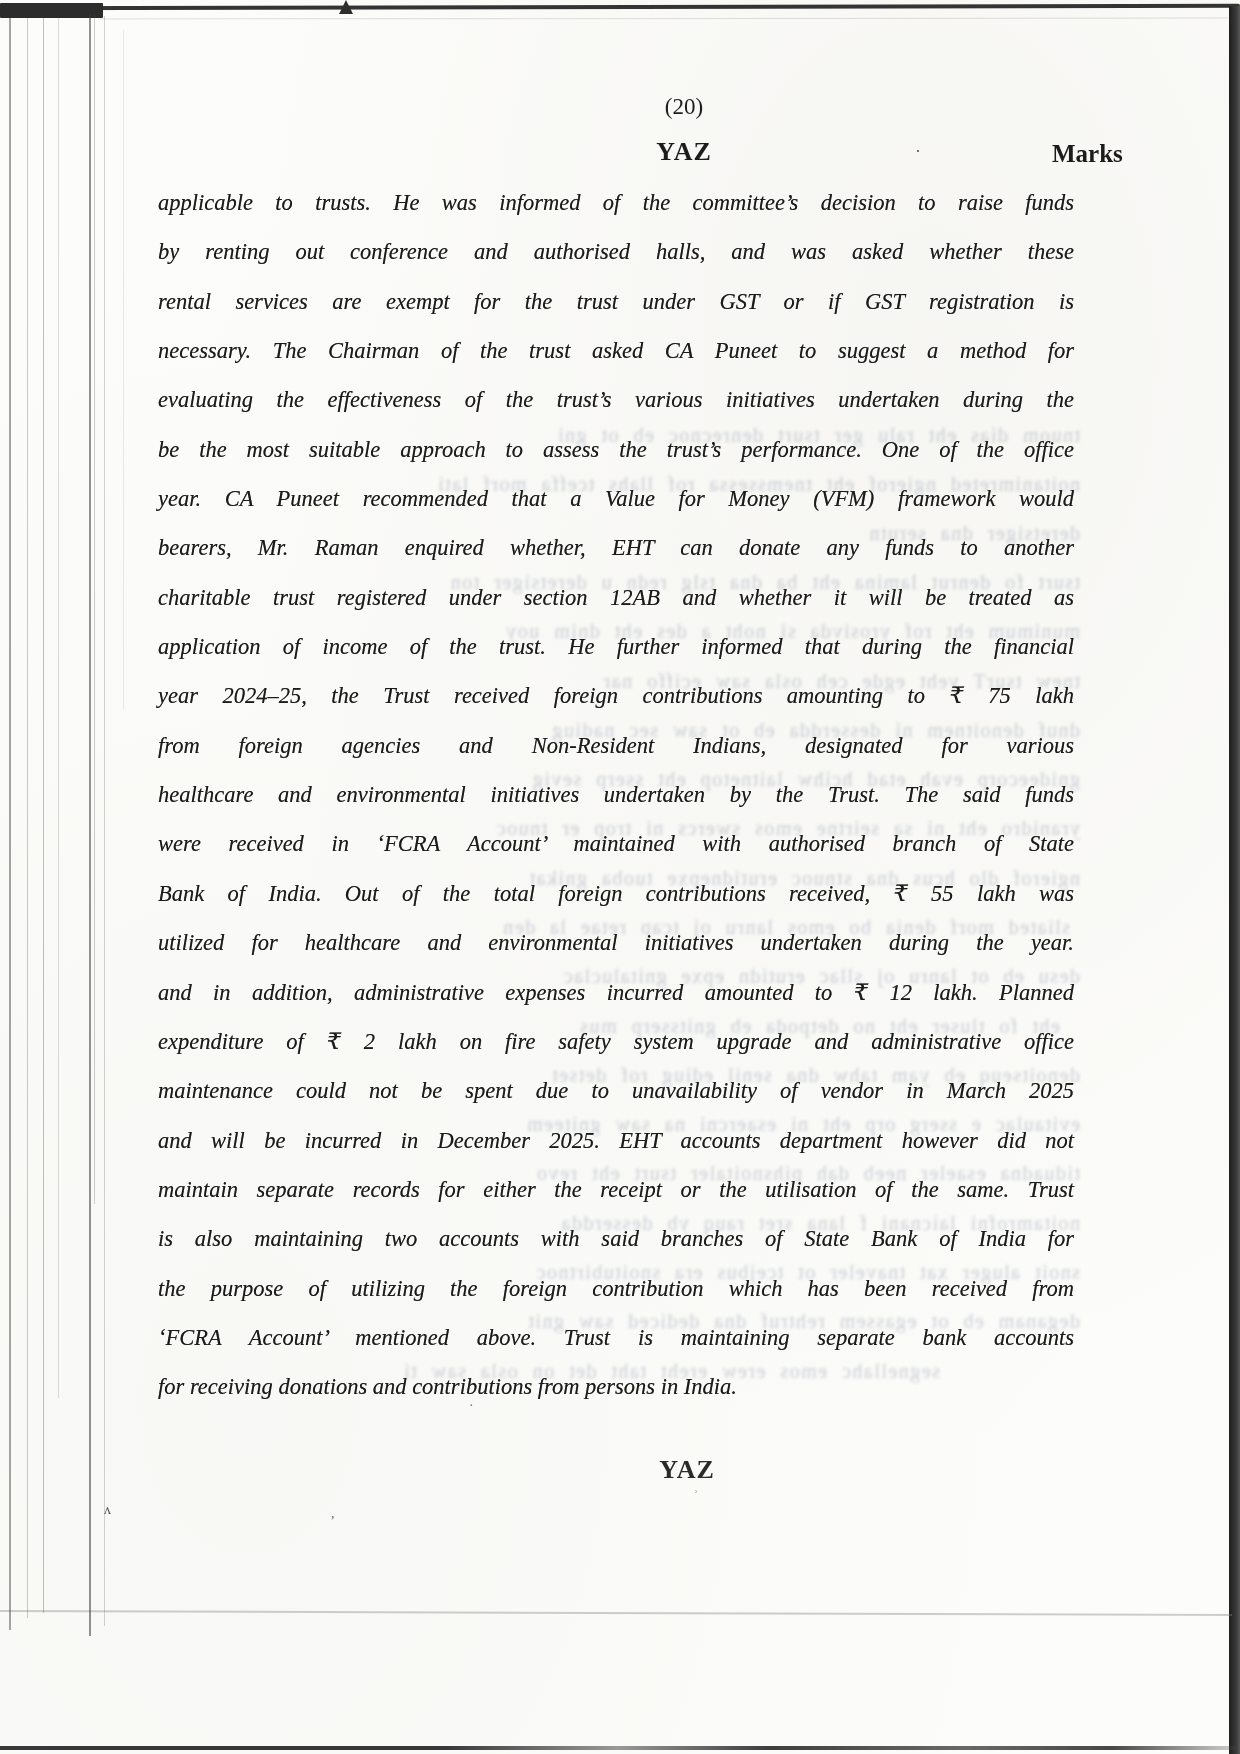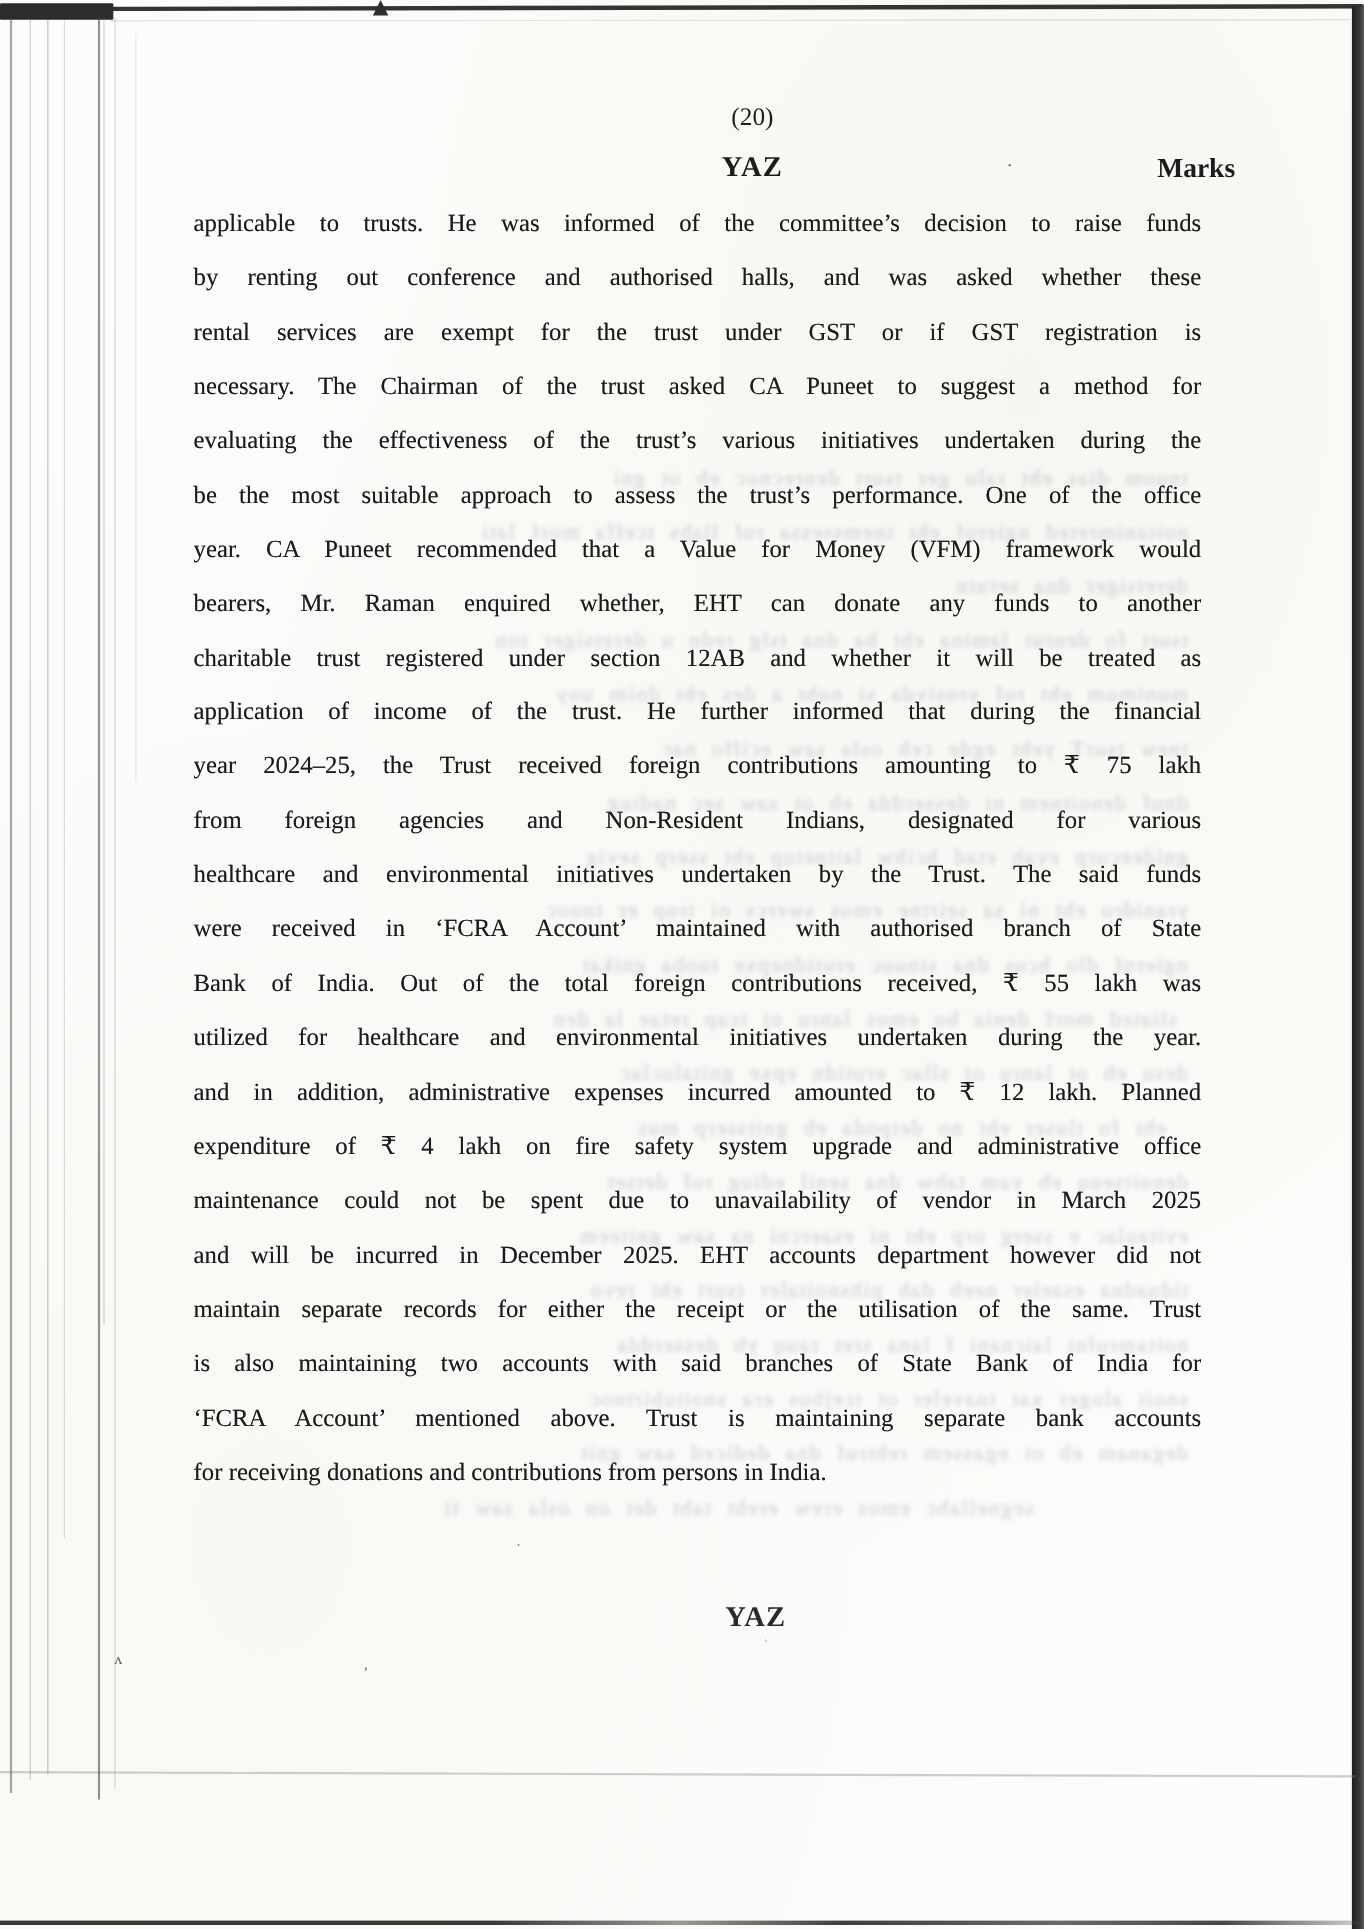--- a/index.html
+++ b/index.html
@@ -32,21 +32,21 @@
   .el5{left:89px;top:14px;width:2px;height:1622px;background:rgba(58,58,58,0.55);}
   .el6{left:94px;top:14px;width:1px;height:1190px;background:rgba(80,80,80,0.28);}
   .el7{left:104px;top:16px;width:1px;height:1610px;background:rgba(100,100,100,0.28);}
   .el8{left:123px;top:30px;width:1px;height:680px;background:rgba(110,110,110,0.14);}
   
   .page-num{position:absolute;top:94px;left:684px;transform:translateX(-50%);font-size:23px;color:#1e1e1e;}
   .hdr-title{position:absolute;top:137px;left:684px;transform:translateX(-50%);font-size:26px;font-weight:bold;letter-spacing:1px;color:#1c1c1c;}
   .marks{position:absolute;top:140px;left:1052px;font-size:25px;font-weight:bold;color:#1c1c1c;}
   .ftr-title{position:absolute;top:1455px;left:687px;transform:translateX(-50%);font-size:26px;font-weight:bold;letter-spacing:1px;color:#2a2a2a;}
   
-  .body-text{position:absolute;left:176px;top:178px;width:916px;}
+  .body-text{position:absolute;left:158px;top:178px;width:916px;font-style:italic;}
   .bl{
     height:49.35px;line-height:49.35px;font-size:22.5px;color:#1b1b1b;
     text-align:justify;text-align-last:justify;
     text-shadow:0 0 0.4px rgba(20,20,20,0.55);
     white-space:normal;overflow:visible;
   }
   .bl.last{text-align-last:left;}
   
   .ghost{
     position:absolute;font-size:20px;color:#9aa2b2;opacity:0.5;
@@ -113,25 +113,26 @@
   <div class="bl">bearers, Mr. Raman enquired whether, EHT can donate any funds to another</div>
   <div class="bl">charitable trust registered under section 12AB and whether it will be treated as</div>
   <div class="bl">application of income of the trust. He further informed that during the financial</div>
   <div class="bl">year 2024–25, the Trust received foreign contributions amounting to ₹ 75 lakh</div>
   <div class="bl">from foreign agencies and Non-Resident Indians, designated for various</div>
   <div class="bl">healthcare and environmental initiatives undertaken by the Trust. The said funds</div>
   <div class="bl">were received in ‘FCRA Account’ maintained with authorised branch of State</div>
   <div class="bl">Bank of India. Out of the total foreign contributions received, ₹ 55 lakh was</div>
   <div class="bl">utilized for healthcare and environmental initiatives undertaken during the year.</div>
   <div class="bl">and in addition, administrative expenses incurred amounted to ₹ 12 lakh. Planned</div>
-  <div class="bl">expenditure of ₹ 4 lakh on fire safety system upgrade and administrative office</div>
+  <div class="bl">expenditure of ₹ 2 lakh on fire safety system upgrade and administrative office</div>
   <div class="bl">maintenance could not be spent due to unavailability of vendor in March 2025</div>
   <div class="bl">and will be incurred in December 2025. EHT accounts department however did not</div>
   <div class="bl">maintain separate records for either the receipt or the utilisation of the same. Trust</div>
   <div class="bl">is also maintaining two accounts with said branches of State Bank of India for</div>
+  <div class="bl">the purpose of utilizing the foreign contribution which has been received from</div>
   <div class="bl">‘FCRA Account’ mentioned above. Trust is maintaining separate bank accounts</div>
   <div class="bl last">for receiving donations and contributions from persons in India.</div>
 </div>
 
 <div class="ftr-title">YAZ</div>
 
 <span class="speck" style="top:1502px;left:104px;font-size:14px;">ʌ</span>
 <span class="speck" style="top:1506px;left:331px;color:#6a6a6a;">,</span>
 <span class="speck" style="top:1398px;left:469px;color:#777;">·</span>
 <span class="speck" style="top:1488px;left:694px;color:#7a7a7a;font-size:12px;">ʾ</span>

